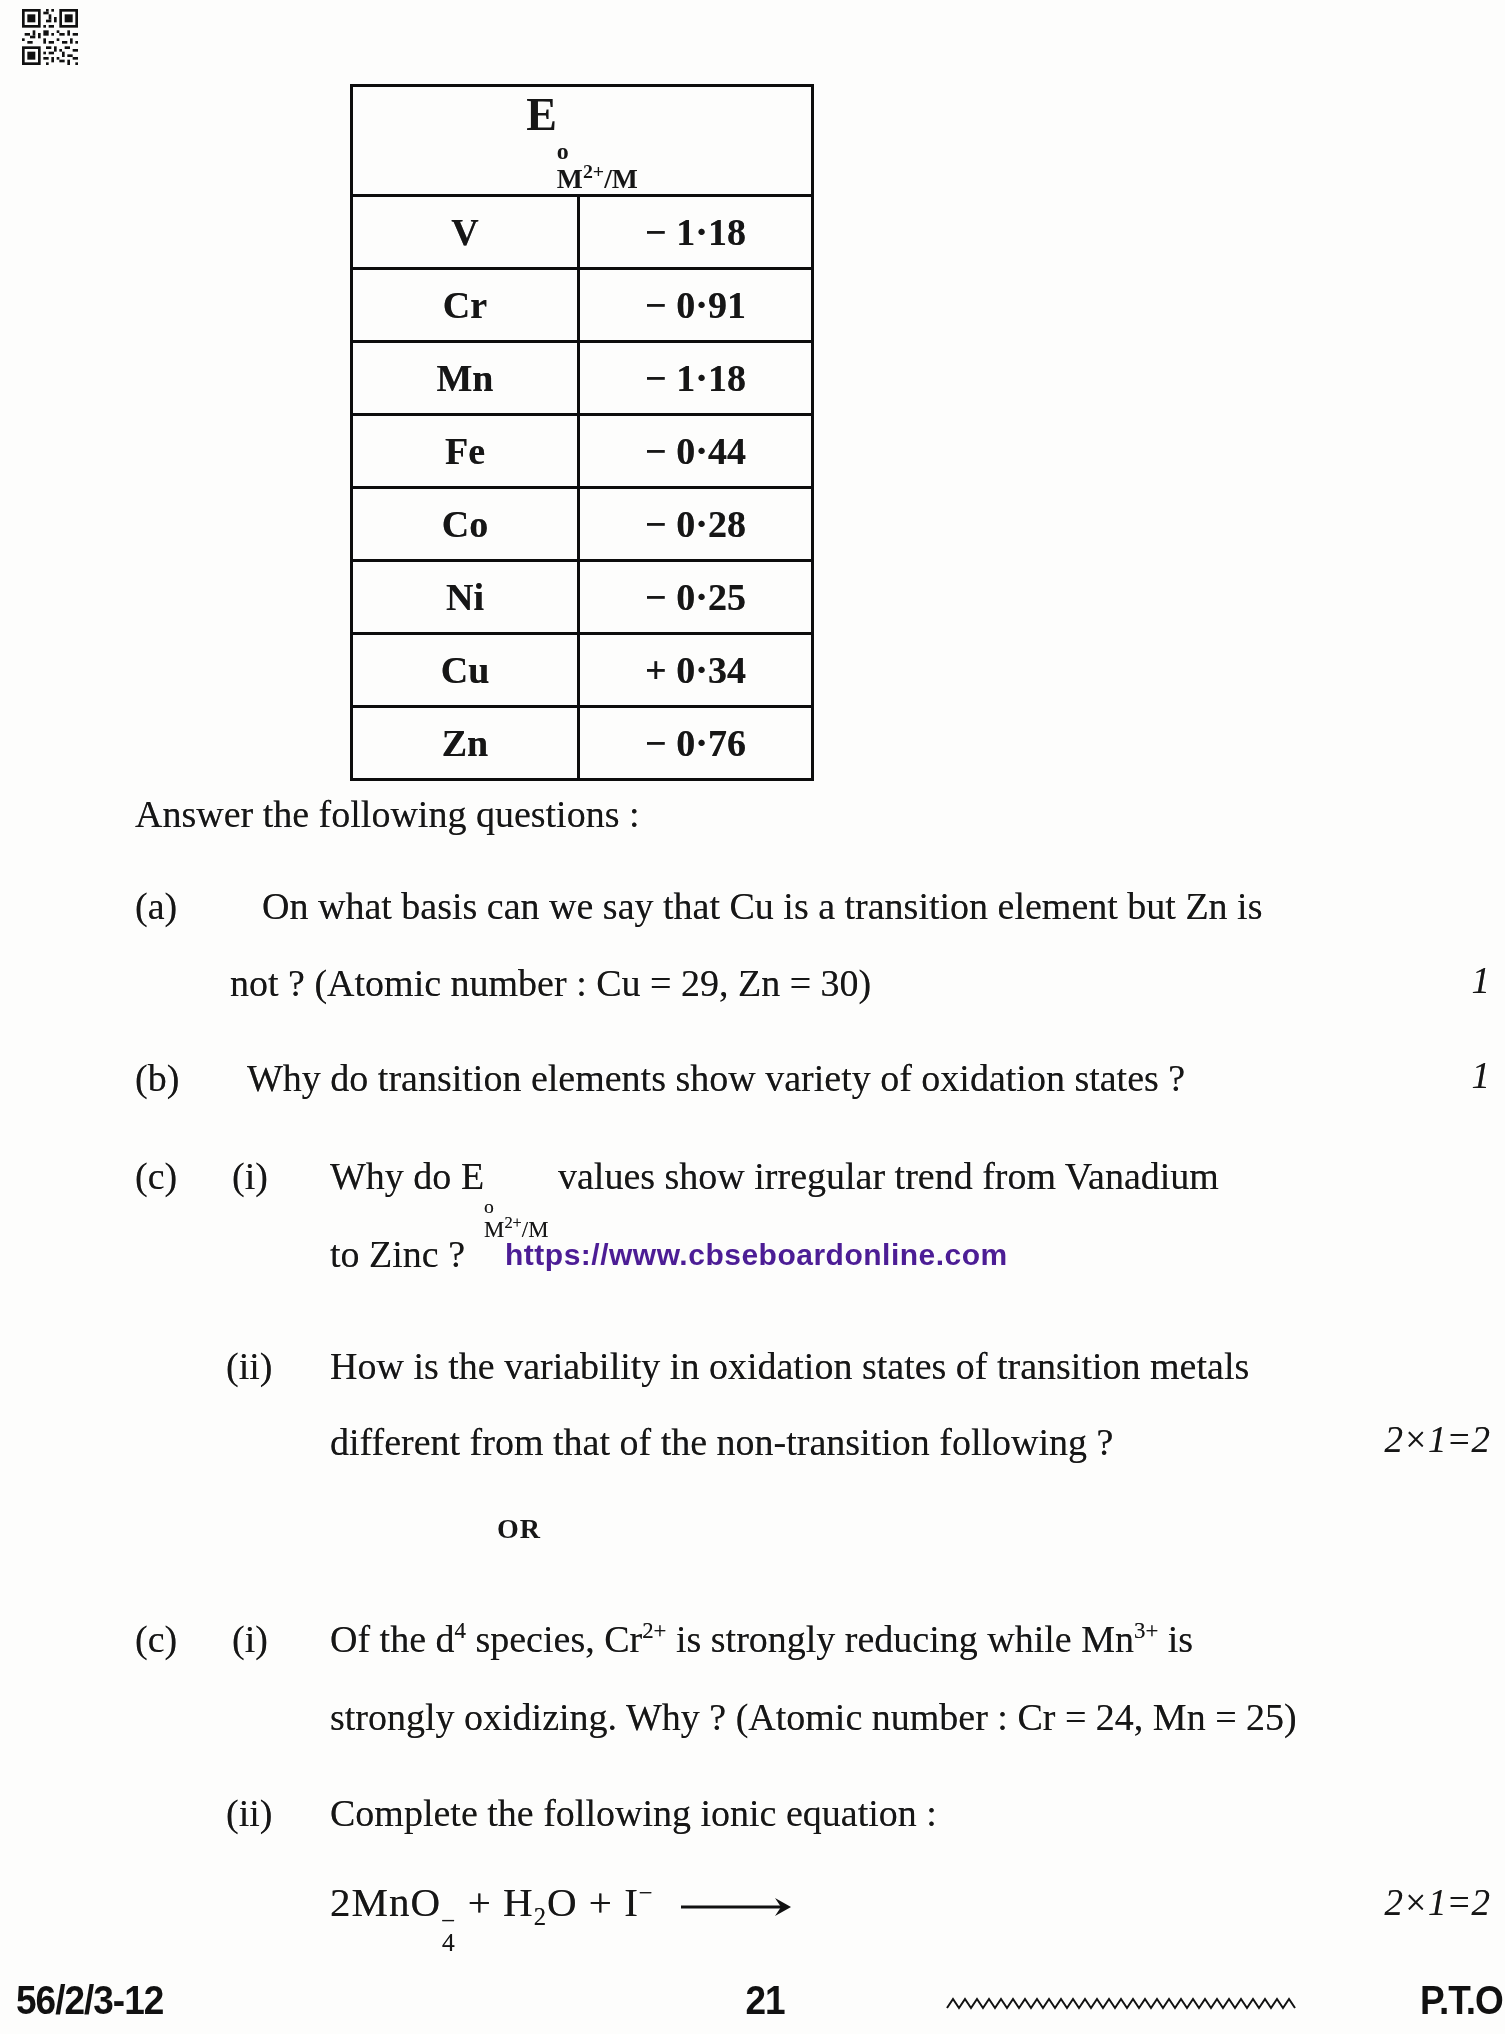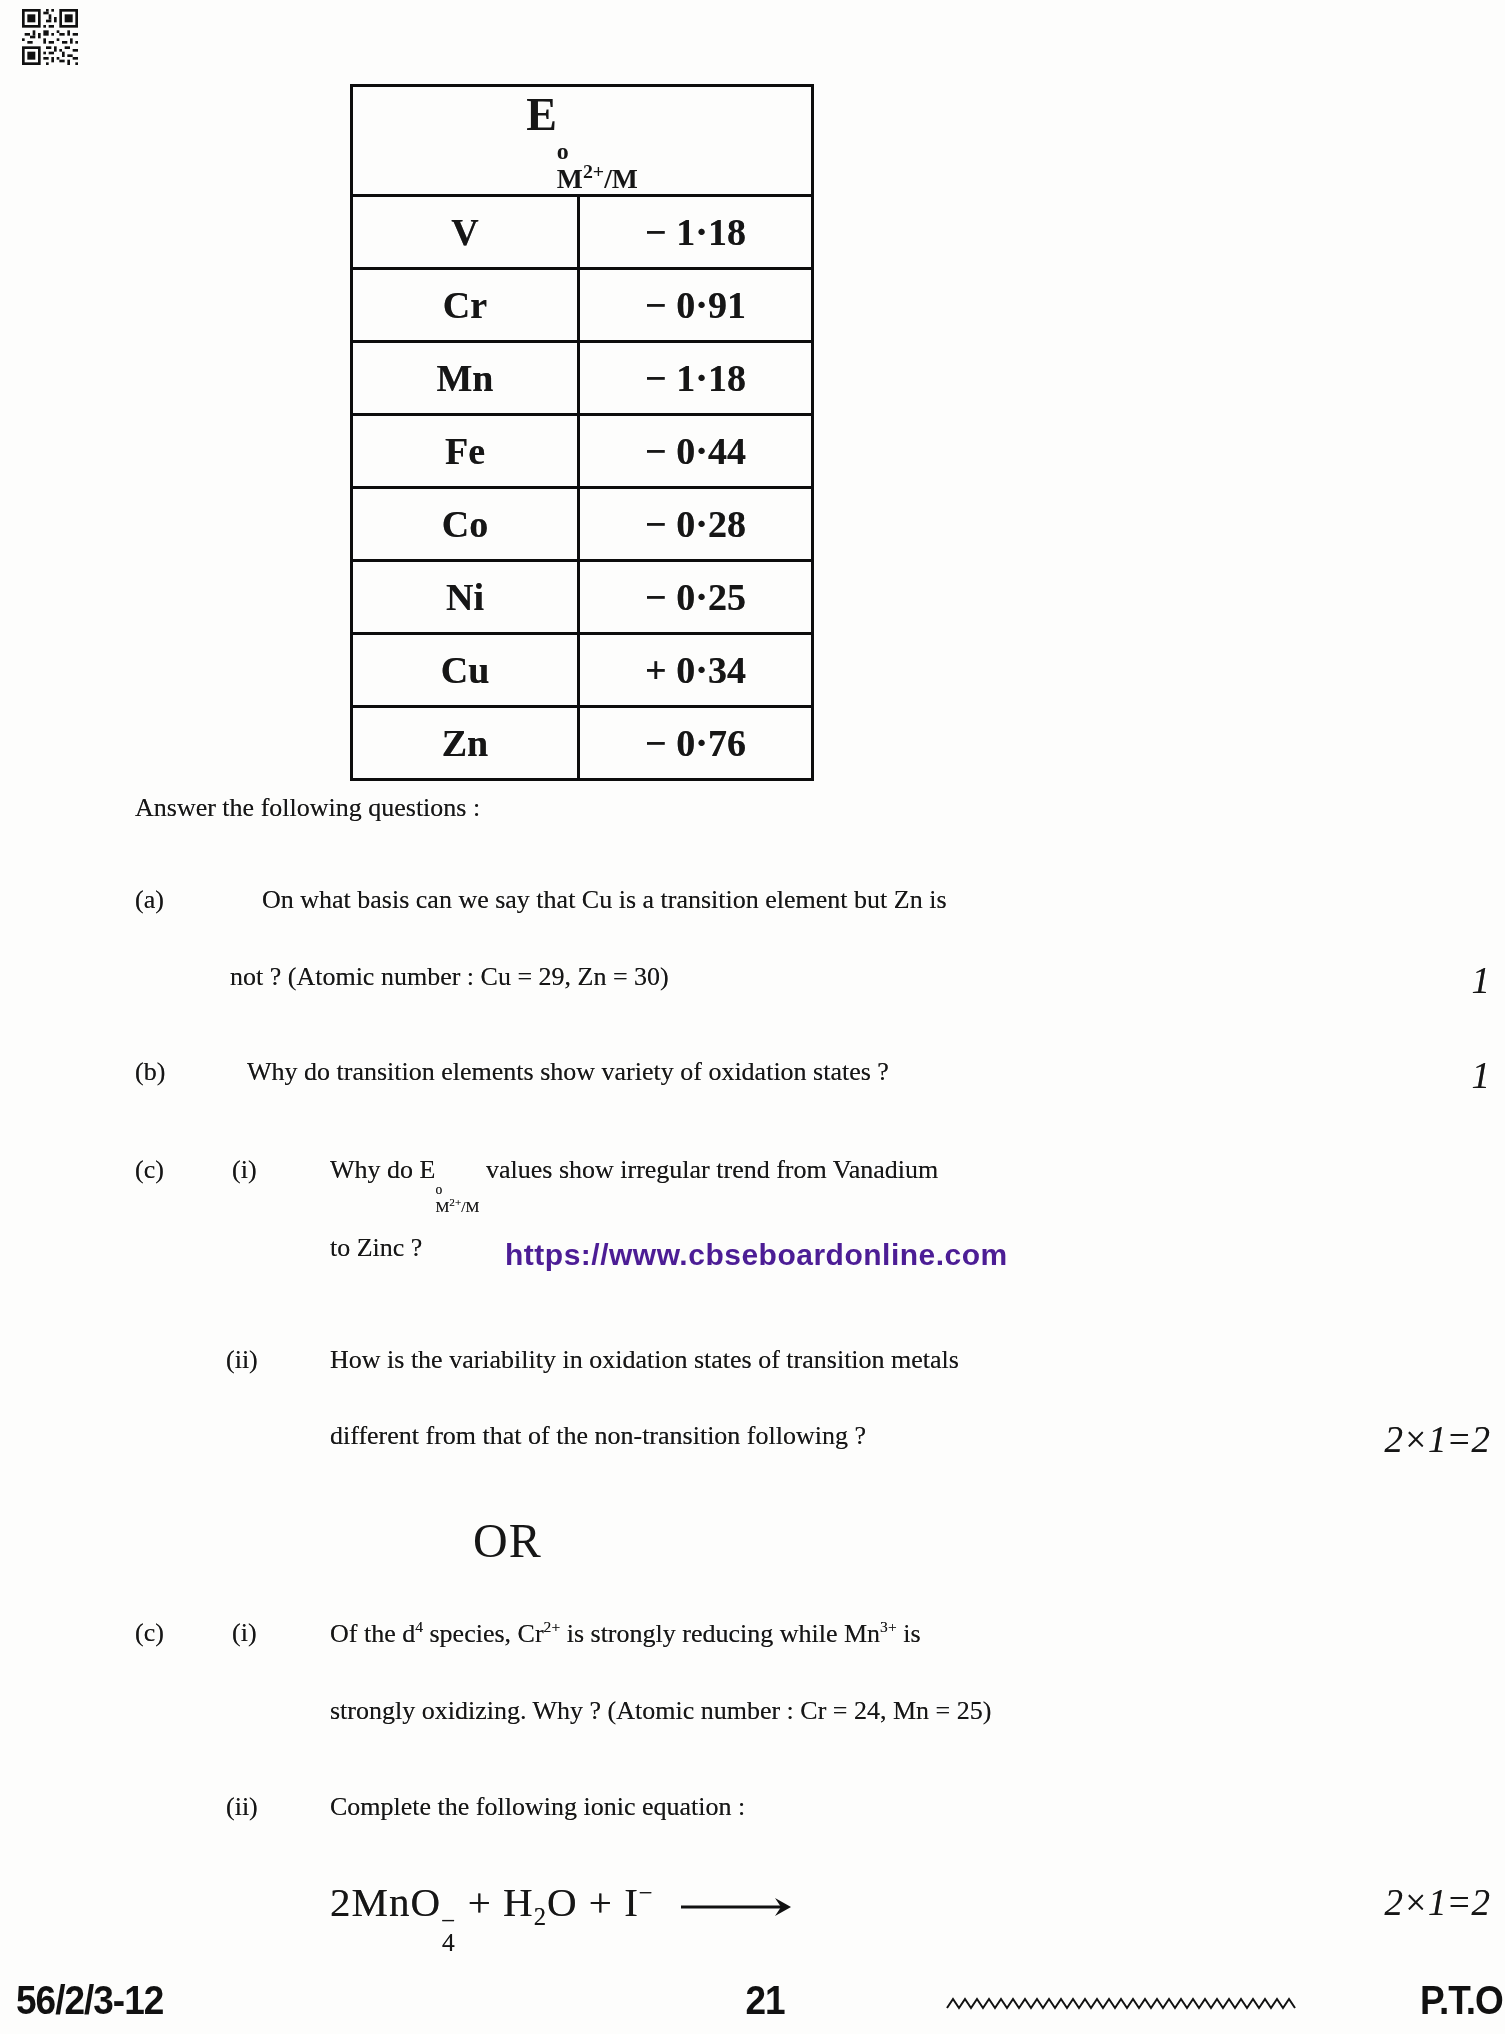--- a/index.html
+++ b/index.html
@@ -1,19 +1,19 @@
 <!DOCTYPE html>
 <html><head>
 <meta charset="utf-8">
 <style>
   html,body{margin:0;padding:0;background:#e8e8e8;}
   .page{position:relative;width:1505px;height:2034px;background:#fdfdfc;overflow:hidden;
         font-family:"Liberation Serif", serif;color:#161616;}
   .abs{position:absolute;white-space:nowrap;}
-  .body-text{font-size:26px;line-height:1.15;text-shadow:0 0 0.5px rgba(0,0,0,0.55);}
+  .body-text{font-size:38px;line-height:1.15;text-shadow:0 0 0.5px rgba(0,0,0,0.55);}
   .marks{font-style:italic;width:165px;text-align:right;font-size:37px;}
 
   
   table.pot{border-collapse:collapse;table-layout:fixed;background:#fdfdfc;}
   table.pot, table.pot td, table.pot th{border:3px solid #0d0d0d;}
   table.pot th{height:82px;font-size:46px;font-weight:bold;text-align:center;vertical-align:middle;}
   table.pot td{height:68px;font-size:38px;font-weight:bold;text-align:center;vertical-align:middle;
                text-shadow:0 0 0.5px rgba(0,0,0,0.55);}
   td.el{width:222px;} td.val{width:229px;}
 
@@ -30,21 +30,21 @@
 
   
   .eqstack{display:inline-flex;flex-direction:column;align-items:center;line-height:0.85;
            vertical-align:-0.52em;font-size:0.62em;}
   .equation{font-size:41px;letter-spacing:1px;text-shadow:0 0 0.5px rgba(0,0,0,0.6);}
 
   .watermark{font-family:"Liberation Sans", sans-serif;font-weight:bold;font-size:30px;
              color:#4c1d95;letter-spacing:0.5px;}
   .footer-text{font-family:"Liberation Sans", sans-serif;font-weight:bold;font-size:37px;
                letter-spacing:-1px;color:#111;transform:scaleY(1.08);}
-  .or-label{font-size:48px;font-weight:normal;letter-spacing:1px;}
+  .or-label{font-size:28px;font-weight:bold;letter-spacing:1px;margin-left:24px;}
 </style>
 </head>
 <body>
 
 <div class="page">
 
   <svg class="abs" style="left:22px;top:8px;" width="56" height="58" viewBox="0 0 21 21" aria-hidden="true">
     <g fill="#101010">
       <rect x="0" y="0" width="7" height="7"></rect>
         <rect x="14" y="0" width="7" height="7"></rect>

